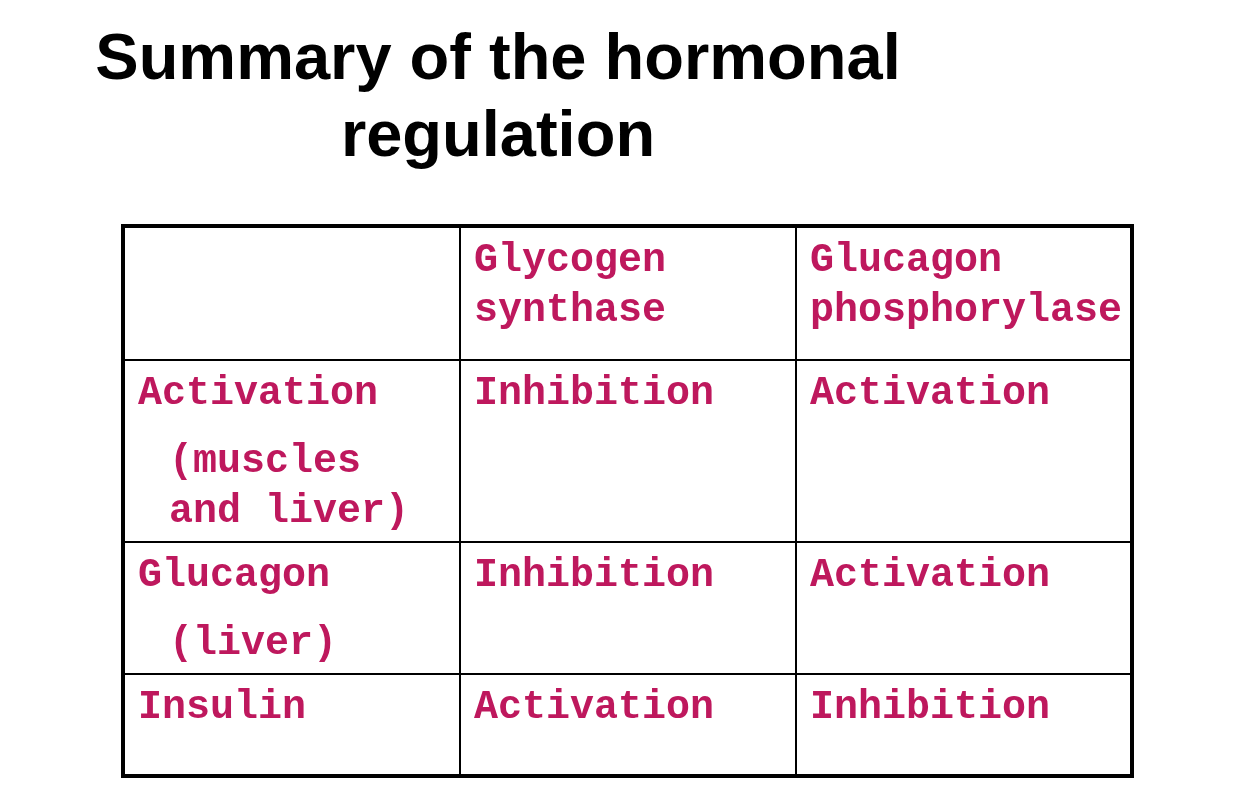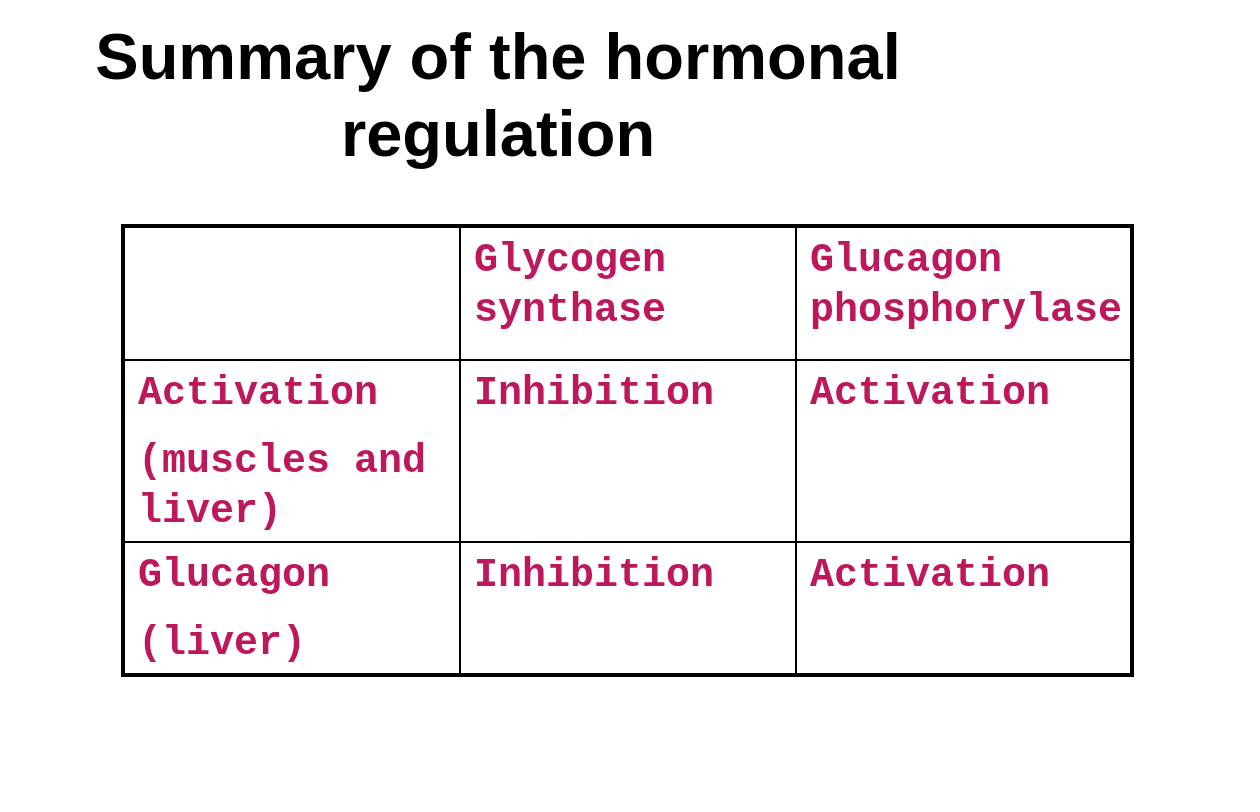--- a/index.html
+++ b/index.html
@@ -65,20 +65,21 @@
   .row-epi     { height: 182px; }
   .row-glucagon{ height: 97px; }
   .row-insulin { height: 102px; }
 
   .hormone-table p {
     margin: 0;
     padding: 0;
   }
   .hormone-table p + p {
     margin-top: 18px;
+    margin-left: 31px;
   }
 </style>
 </head>
 <body>
 
 <div class="slide-title">
   <div>Summary of the hormonal regulation</div>
 </div>
 
 <table class="hormone-table">
@@ -113,14 +114,26 @@
         <p>(liver)</p>
       </td>
       <td>
         <p>Inhibition</p>
       </td>
       <td>
         <p>Activation</p>
       </td>
     </tr>
 
+    <tr class="row-insulin">
+      <td>
+        <p>Insulin</p>
+        <p></p>
+      </td>
+      <td>
+        <p>Activation</p>
+      </td>
+      <td>
+        <p>Inhibition</p>
+      </td>
+    </tr>
   </tbody>
 </table>
 
 </body></html>

